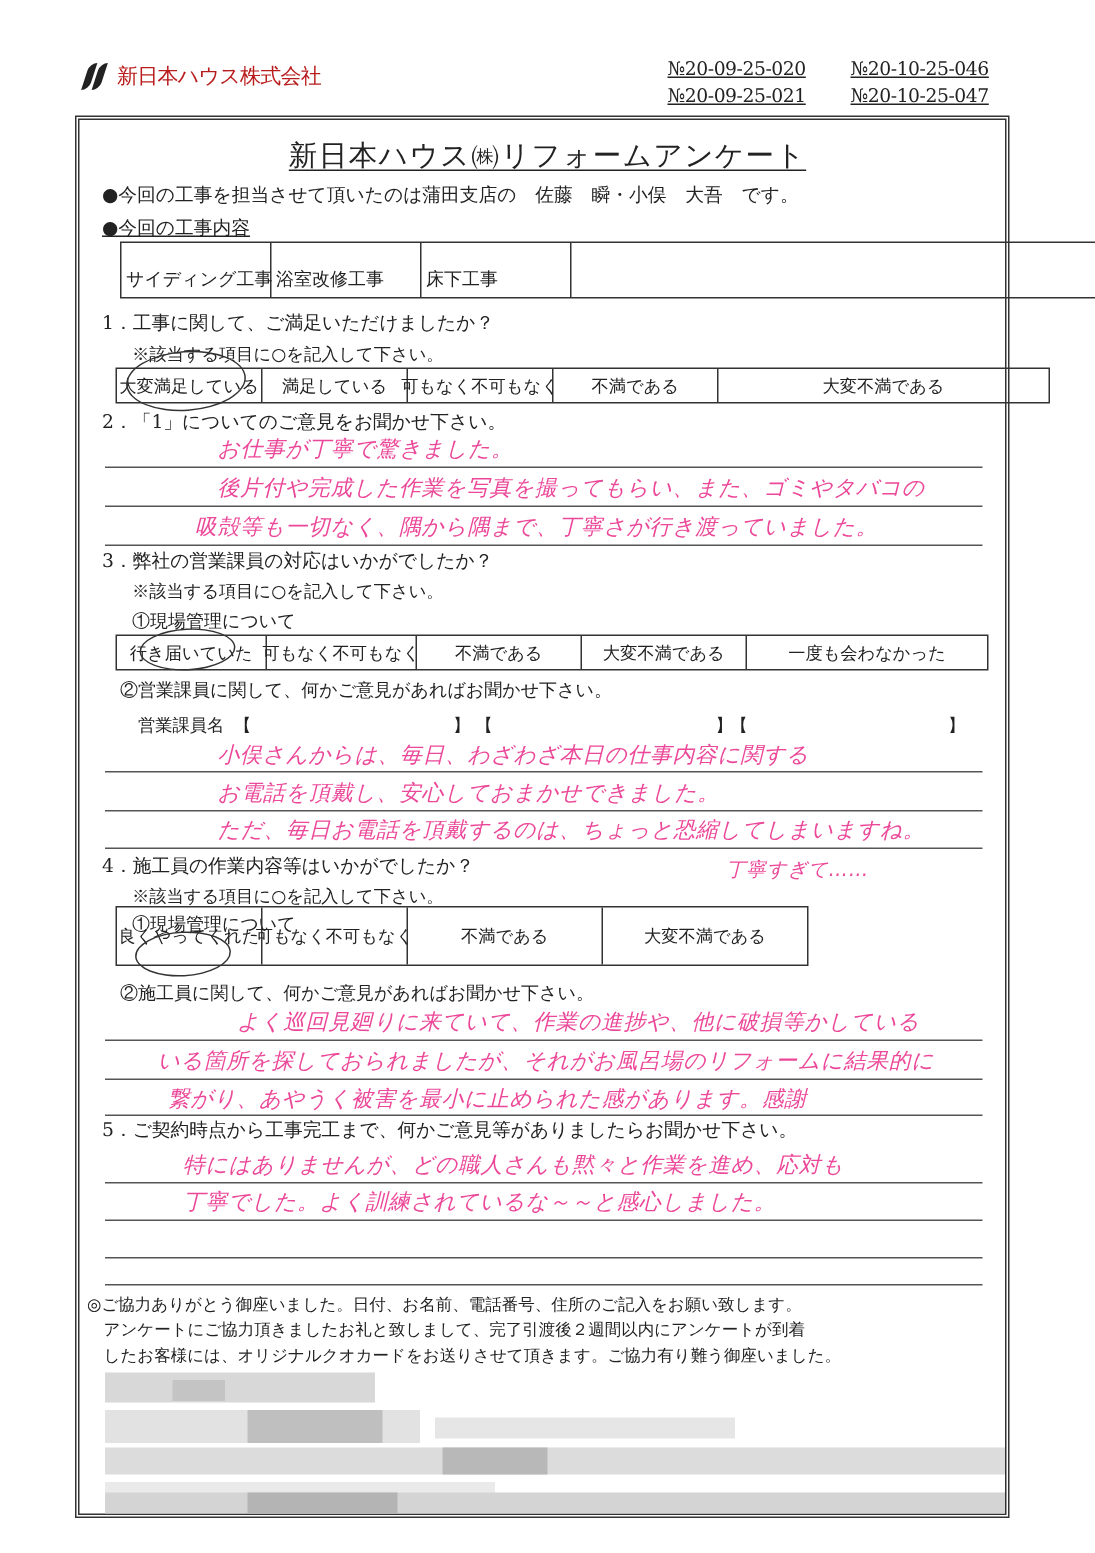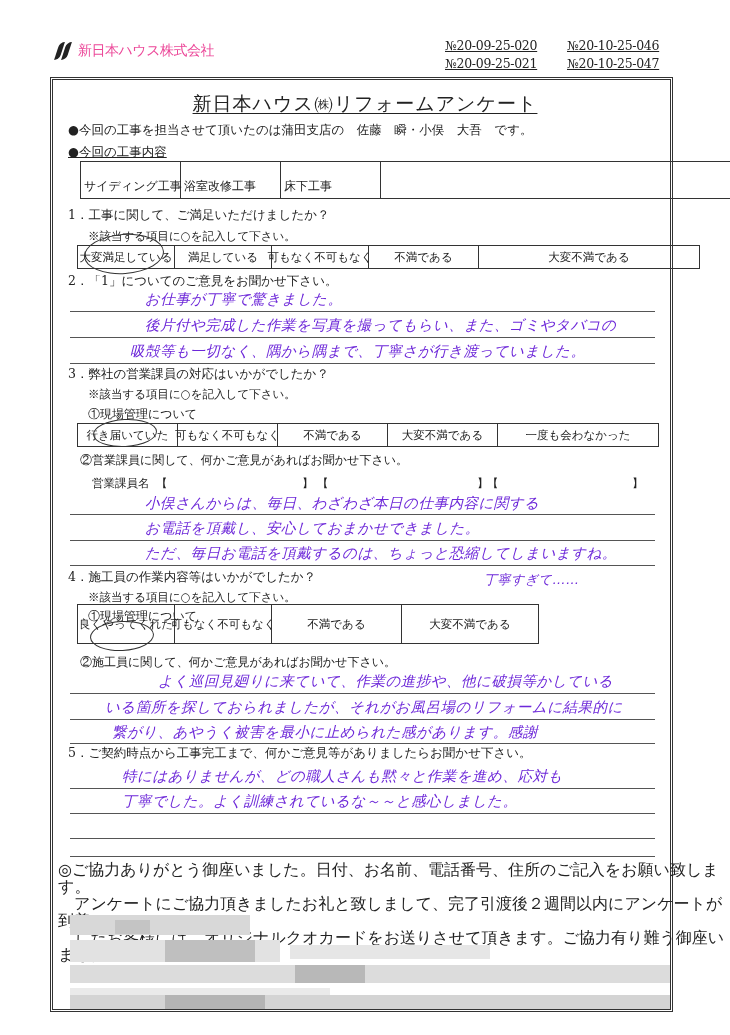--- a/index.html
+++ b/index.html
@@ -2,43 +2,43 @@
 <html><head>
 <meta charset="utf-8">
 <style>
   html, body { margin:0; padding:0; background:#fff; }
   body { width:730px; height:1035px; position:relative; overflow:hidden;
          font-family:"DejaVu Serif","Liberation Serif",serif; color:#222; }
   .logo { position:absolute; left:55px; top:42px; display:flex; align-items:center; gap:3px; }
   .logo-mark { width:20px; height:18px; position:relative; }
   .logo-mark span { position:absolute; top:0; width:5px; height:18px; background:#222;
                     border-radius:6px 0 6px 0; transform:skewX(-18deg); }
-  .logo-name { font-family:"DejaVu Sans",sans-serif; font-size:14px; color:#ec4899; letter-spacing:-0.5px; }
+  .logo-name { font-family:"DejaVu Sans",sans-serif; font-size:14px; color:#b91c1c; letter-spacing:-0.5px; }
   .docnos { position:absolute; left:445px; top:38px; display:grid; grid-template-columns:120px 120px;
             column-gap:2px; row-gap:3px; font-size:12.5px; }
   .docnos span { text-decoration:underline; font-family:"DejaVu Serif",serif; letter-spacing:-0.3px; }
   .frame { position:absolute; left:50px; top:77px; width:623px; height:935px;
            border:3px double #333; box-sizing:border-box; }
   .title { position:absolute; left:0; right:0; top:91px; text-align:center; font-size:19px;
            letter-spacing:1px; }
   .title span { text-decoration:underline; text-underline-offset:3px; }
   .line { position:absolute; left:68px; font-size:12.5px; white-space:nowrap; }
   .sub { position:absolute; left:88px; font-size:11.5px; white-space:nowrap; }
   .tbl { position:absolute; display:flex; border:1.5px solid #333; box-sizing:border-box; }
   .tbl .cell { border-right:1px solid #333; font-size:11.5px; display:flex; align-items:center;
                justify-content:center; white-space:nowrap; box-sizing:border-box; position:relative; }
   .tbl .cell:last-child { border-right:none; }
   .worktbl .cell { align-items:flex-end; justify-content:flex-start; padding:0 0 3px 3px; font-size:12px; }
   .circle { position:absolute; border:1.3px solid #333; border-radius:50%; }
   .hw { position:absolute; font-family:"DejaVu Sans",sans-serif; font-style:italic; font-size:14.5px;
-        color:#6d28d9; white-space:nowrap; letter-spacing:0.5px;text-align:right; }
+        color:#ec4899; white-space:nowrap; letter-spacing:0.5px;text-align:right; }
   .rule { position:absolute; left:70px; width:585px; height:1px; background:#555; }
   .names { position:absolute; left:92px; top:476px; font-size:11.5px; width:560px; }
   .names span { position:absolute; white-space:nowrap; }
-  .footer { position:absolute; left:58px; top:861px; font-size:16px; line-height:17px; }
+  .footer { position:absolute; left:58px; top:861px; font-size:11px; line-height:17px; }
   .blur { position:absolute; background:#ccc; }
 </style>
 </head>
 <body>
 
 <div class="logo">
   <div class="logo-mark">
     <span style="left:2px"></span>
       <span style="left:9px"></span>
   </div>

